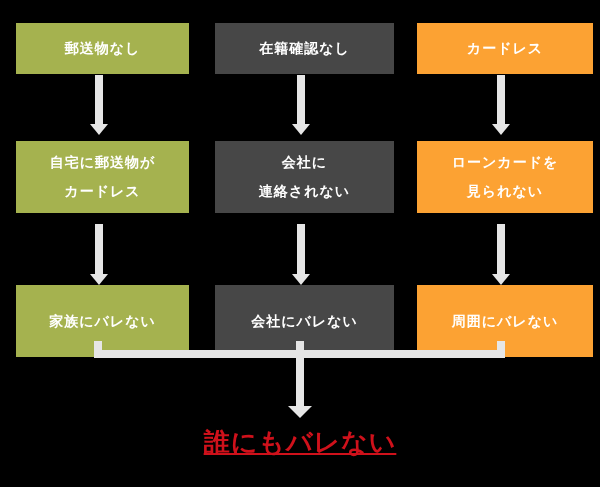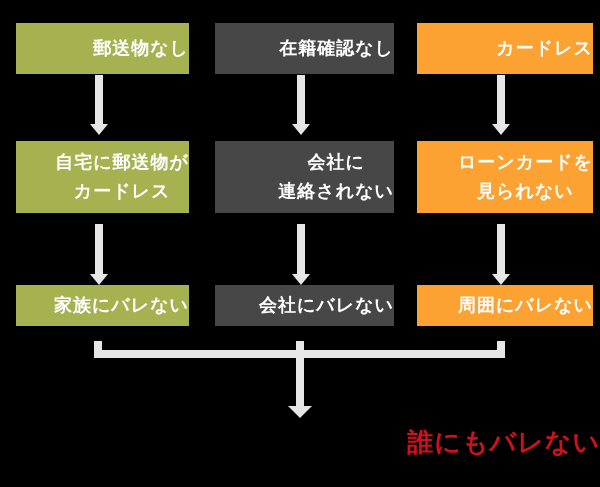--- a/index.html
+++ b/index.html
@@ -12,31 +12,31 @@
   .canvas{
     position:relative;width:600px;height:487px;
     background:var(--bg,#000);
   }
   .column{position:absolute;top:0;height:100%;}
   .c0{left:8px;width:181px;}
   .c1{left:207px;width:187px;}
   .c2{left:409px;width:184px;}
   .box{
     position:absolute;left:8px;right:0;
-    display:flex;align-items:center;justify-content:flex-end;
+    display:flex;align-items:center;justify-content:center;
     color:var(--boxtext,#fff);
-    font-weight:bold;font-size:18px;letter-spacing:1px;
+    font-weight:bold;font-size:14px;letter-spacing:1px;
     text-align:center;line-height:29px;
   }
   .c0 .box{background:var(--green,#a5b24f);}
   .c1 .box{background:var(--dark,#474747);}
   .c2 .box{background:var(--orange,#fca233);}
   .box-top{top:23px;height:51px;}
   .box-mid{top:141px;height:72px;}
-  .box-bot{top:285px;height:41px;}
+  .box-bot{top:285px;height:72px;}
 
   
   .arrow{position:absolute;left:50%;}
   .shaft{
     width:8px;margin-left:-4px;
     background:var(--arrow,#e6e6e6);
   }
   .a1 .shaft{top:75px;height:49px;position:absolute;left:50%;}
   .a2 .shaft{top:224px;height:50px;position:absolute;left:50%;}
   .head{
@@ -66,23 +66,23 @@
   }
   .final-head{
     position:absolute;left:288px;top:406px;
     width:0;height:0;
     border-left:12px solid transparent;
     border-right:12px solid transparent;
     border-top:12px solid var(--arrow,#e6e6e6);
   }
   .result{
     position:absolute;left:0;right:0;top:425px;
-    text-align:right;
+    text-align:center;
     color:var(--red,#cf111b);
-    font-size:26px;font-weight:bold;letter-spacing:1px;
+    font-size:26px;font-weight:bold;letter-spacing:1px;text-decoration:underline;
   }
 </style>
 </head>
 <body>
 
 <div class="canvas">
 
   <div class="column c0">
     <div class="box box-top">
       <span>郵送物なし</span>

